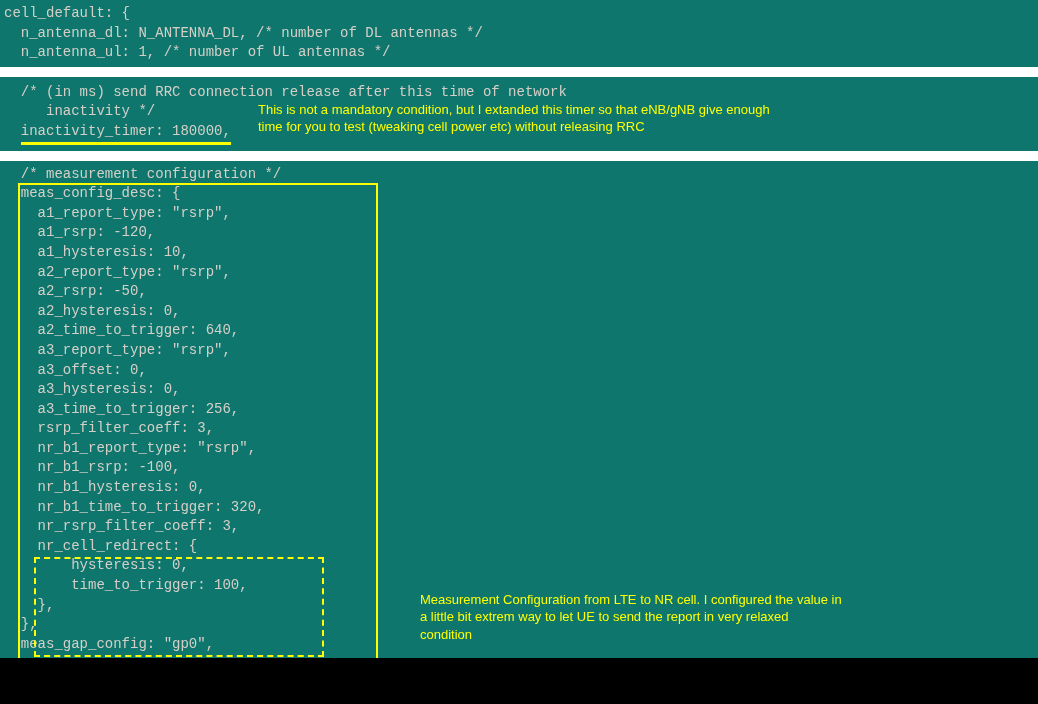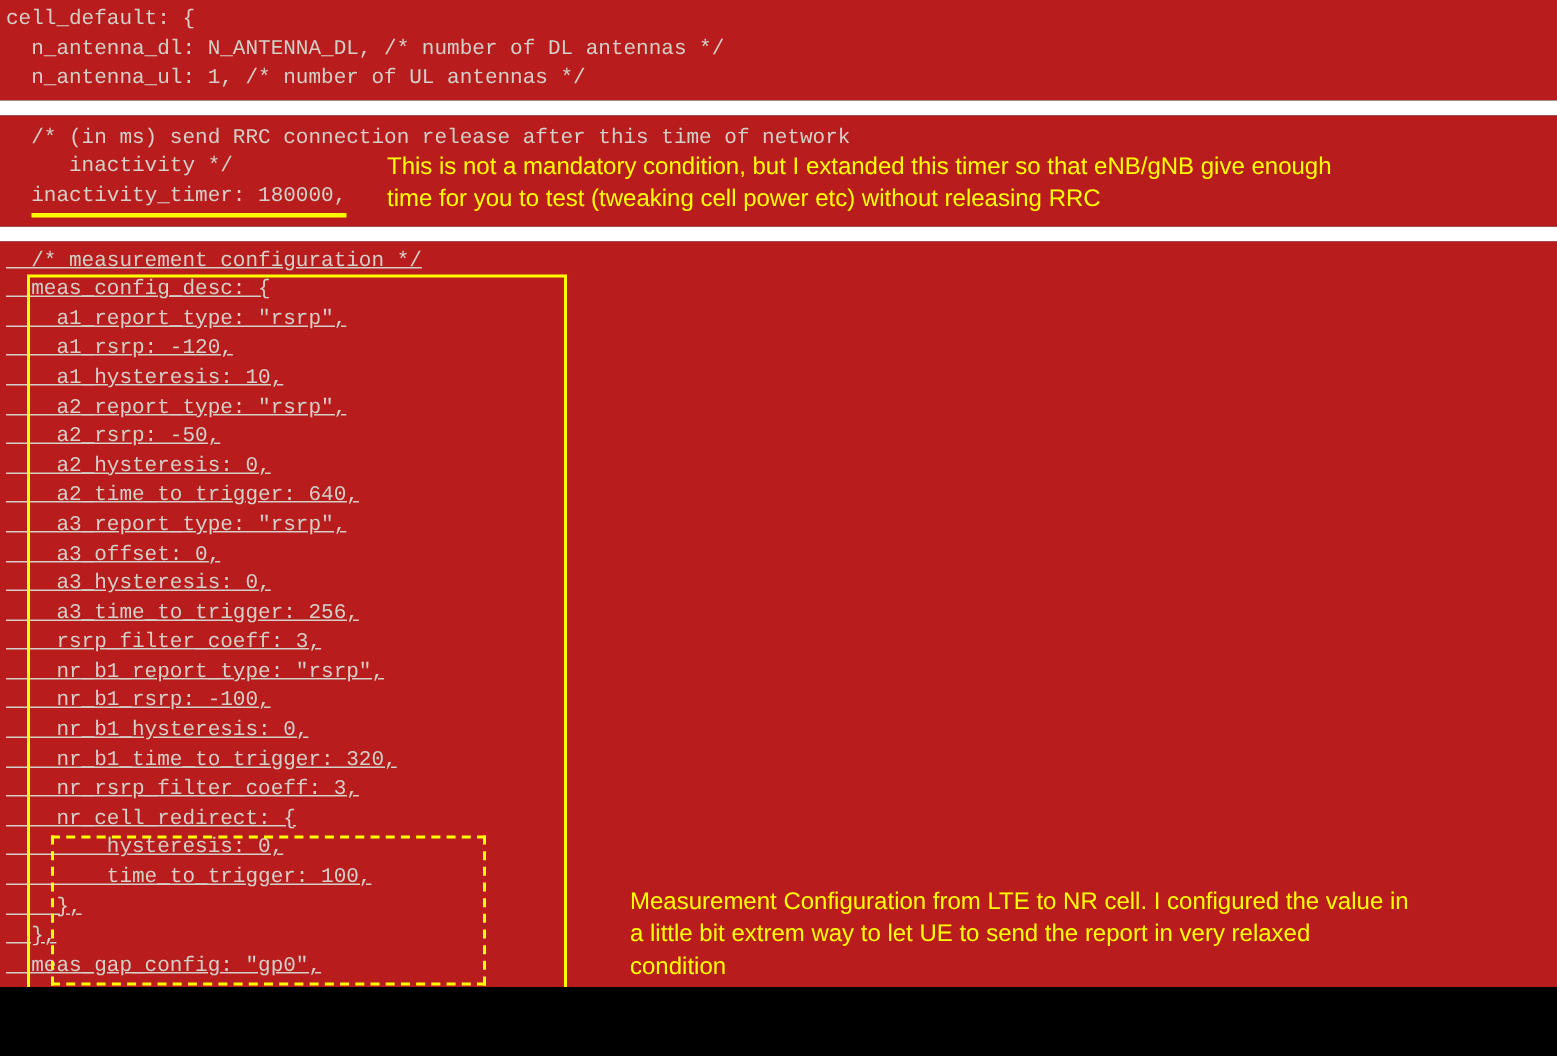--- a/index.html
+++ b/index.html
@@ -5,33 +5,33 @@
   * { margin: 0; padding: 0; box-sizing: border-box; }
   body {
     background: #000;
     font-family: 'Consolas', 'Courier New', monospace;
     font-size: 14px;
     line-height: 1.4;
     color: #d4d0c8;
     width: 1038px;
   }
   .code-block {
-    background: #b91c1c;
+    background: #0f766e;
     padding: 4px 0;
   }
   .line { white-space: pre; padding: 0 4px; }
   .gap {
     background: #fff;
     height: 10px;
     width: 100%;
   }
   .annotation {
     color: #ffff00;
     font-family: Verdana, Arial, sans-serif;
-    font-size: 16px;
+    font-size: 13px;
     line-height: 1.35;
     position: absolute;
   }
   .underline-yellow {
     border-bottom: 3px solid #ffff00;
     display: inline-block;
   }
   .yellow-box {
     border: 2px solid #ffff00;
     position: absolute;
@@ -58,21 +58,21 @@
   <div class="line">     inactivity */</div>
   <div class="line"><span>  </span><span class="underline-yellow">inactivity_timer: 180000,</span></div>
   <div class="annotation" style="left:258px; top:24px; width:740px;">
     <span>This is not a mandatory condition, but I extanded this timer so that eNB/gNB give enough</span><br>
     <span>time for you to test (tweaking cell power etc) without releasing RRC</span>
   </div>
 </div>
 
 <div class="gap"></div>
 
-<div class="code-block rel" style="padding-top:4px; padding-bottom:4px;text-decoration:underline;">
+<div class="code-block rel" style="padding-top:4px; padding-bottom:4px;">
   <div class="line">  /* measurement configuration */</div>
   <div class="line">  meas_config_desc: {</div>
   <div class="line">    a1_report_type: "rsrp",</div>
   <div class="line">    a1_rsrp: -120,</div>
   <div class="line">    a1_hysteresis: 10,</div>
   <div class="line">    a2_report_type: "rsrp",</div>
   <div class="line">    a2_rsrp: -50,</div>
   <div class="line">    a2_hysteresis: 0,</div>
   <div class="line">    a2_time_to_trigger: 640,</div>
   <div class="line">    a3_report_type: "rsrp",</div>

